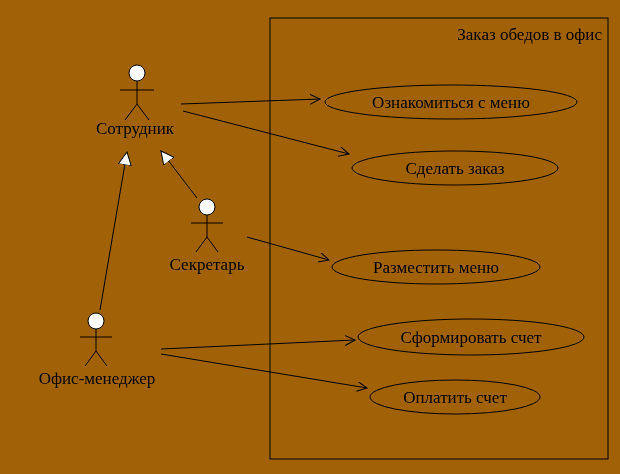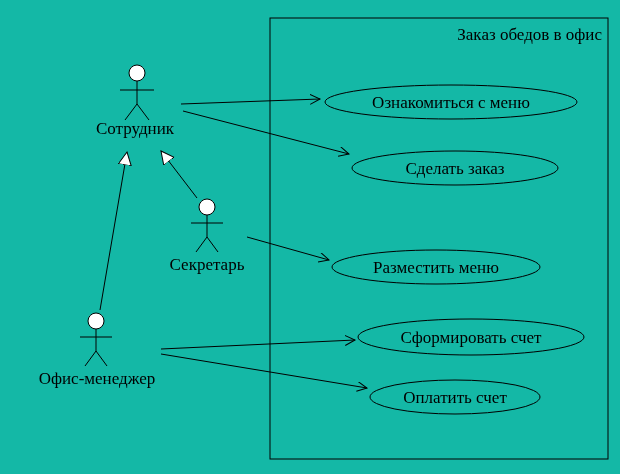--- a/index.html
+++ b/index.html
@@ -4,21 +4,21 @@
 <style>
   html, body {
     margin: 0;
     padding: 0;
     background: #ffffff;
   }
   .canvas {
     position: relative;
     width: 620px;
     height: 474px;
-    background: #14b8a6;
+    background: #a16207;
     font-family: "Liberation Serif", "DejaVu Serif", serif;
   }
   svg { display: block; }
   .shape {
     fill: none;
     stroke: #000000;
     stroke-width: 1;
   }
   .head {
     fill: #ffffff;

